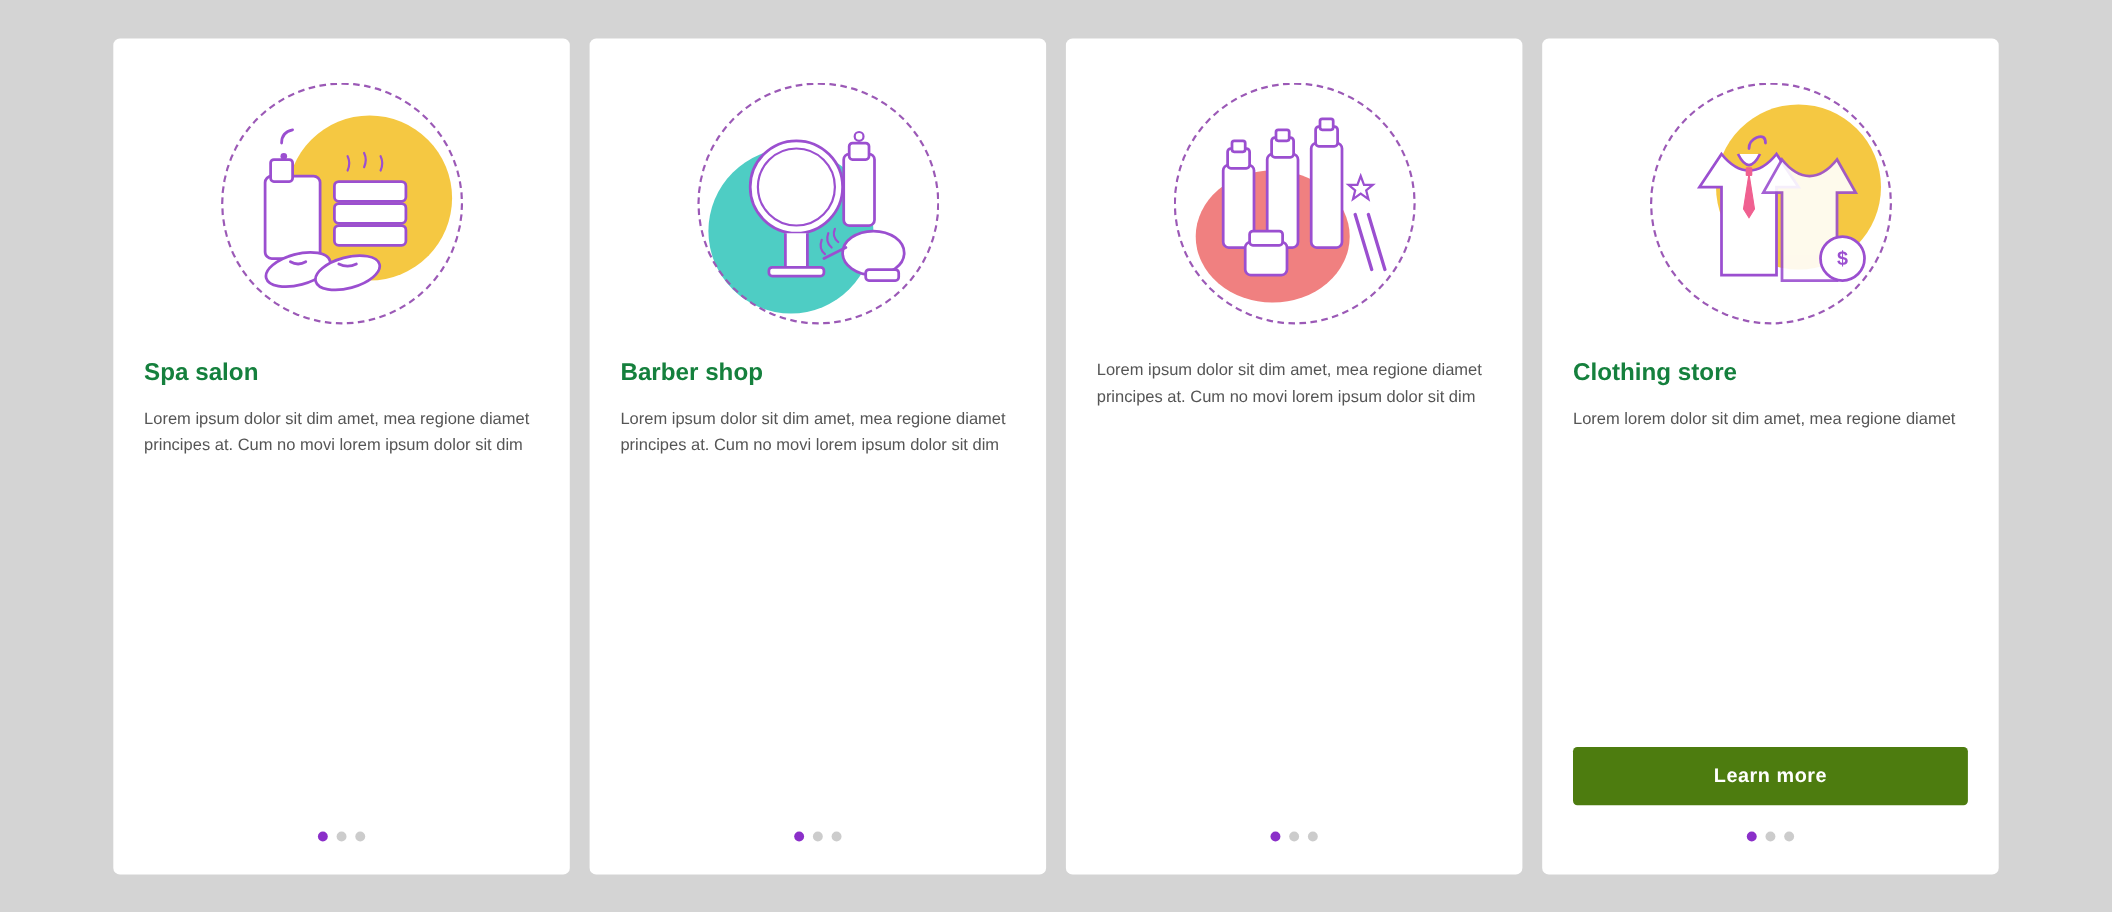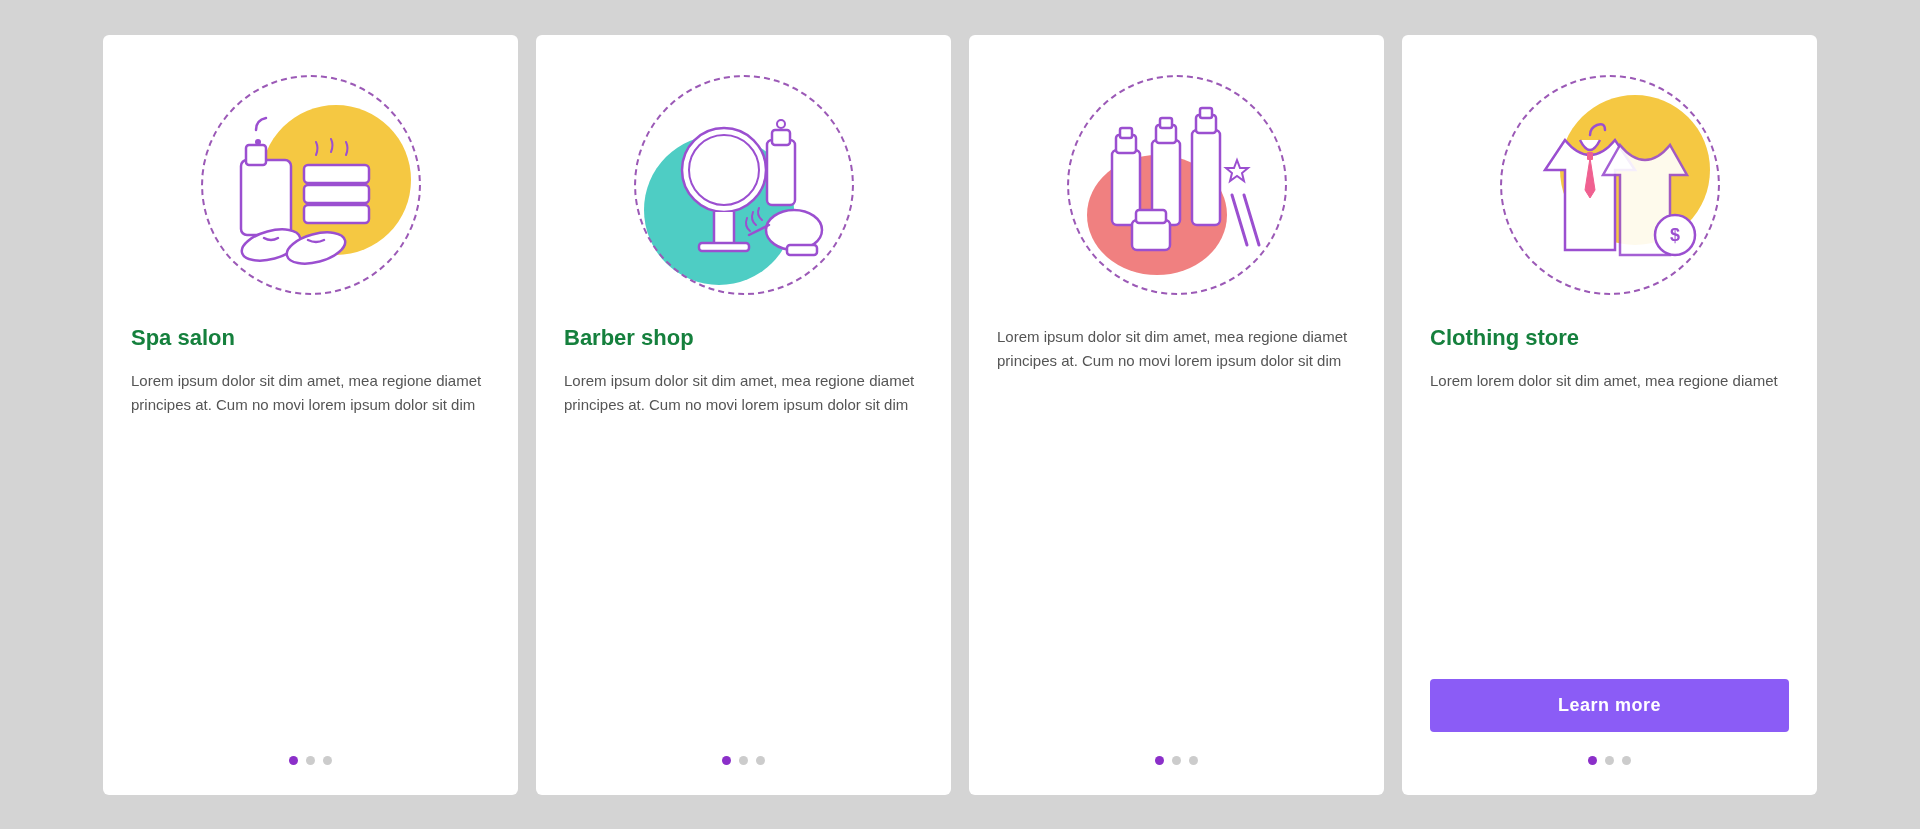--- a/index.html
+++ b/index.html
@@ -136,21 +136,21 @@
       height: 9px;
       border-radius: 50%;
       background: #cccccc;
     }
 
     .dot.active {
       background: #8b2fc9;
     }
 
     .learn-more-btn {
-      background: #8b5cf6;
+      background: #4d7c0f;
       color: #ffffff;
       border: none;
       border-radius: 4px;
       padding: 16px 0;
       font-size: 18px;
       font-weight: bold;
       width: 100%;
       cursor: pointer;
       margin-top: 10px;
       letter-spacing: 0.5px;

